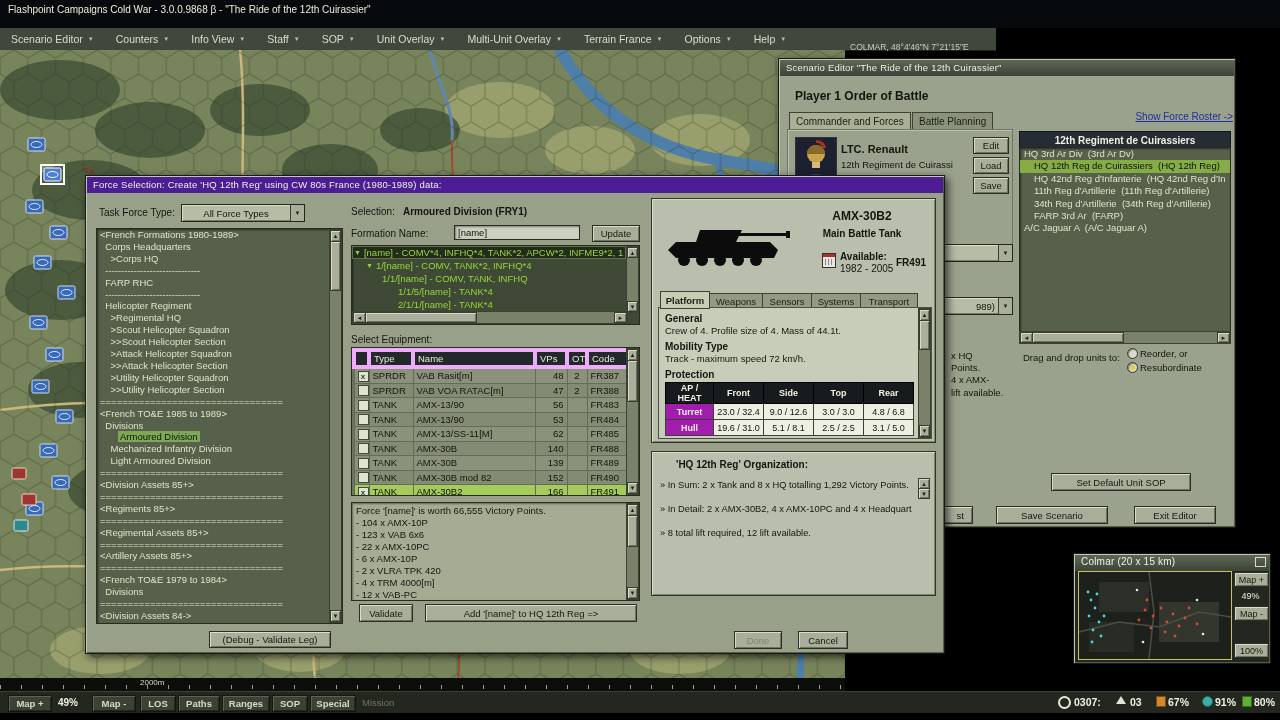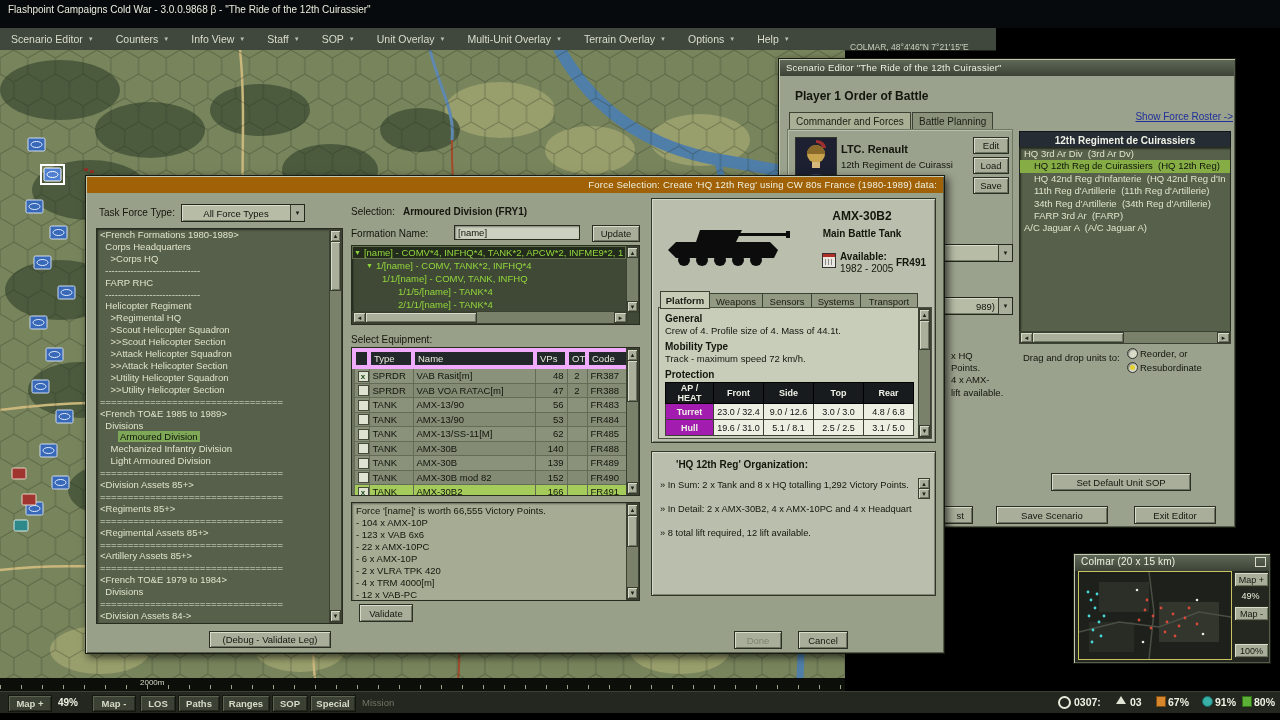--- a/index.html
+++ b/index.html
@@ -127,21 +127,21 @@
       </div>
     <div class="menu-item">
         <span>Unit Overlay</span>
         <span class="mcar">▼</span>
       </div>
     <div class="menu-item">
         <span>Multi-Unit Overlay</span>
         <span class="mcar">▼</span>
       </div>
     <div class="menu-item">
-        <span>Terrain Overlay</span>
+        <span>Terrain France</span>
         <span class="mcar">▼</span>
       </div>
     <div class="menu-item">
         <span>Options</span>
         <span class="mcar">▼</span>
       </div>
     <div class="menu-item">
         <span>Help</span>
         <span class="mcar">▼</span>
       </div>
@@ -365,21 +365,21 @@
 
     <div class="btn abs" style="left:272px;top:414px;width:138px;height:16px;">Set Default Unit SOP</div>
     <div class="btn abs" style="left:92px;top:447px;width:92px;height:16px;justify-content:flex-end;padding-right:8px;">
       <span>st</span>
     </div>
     <div class="btn abs" style="left:217px;top:447px;width:110px;height:16px;">Save Scenario</div>
     <div class="btn abs" style="left:355px;top:447px;width:80px;height:16px;">Exit Editor</div>
   </div>
 
   <div class="abs win" style="left:85px;top:175px;width:858px;height:477px;z-index:3;background:#99a08a;">
-    <div class="win-title" style="background:#a16207;text-align:right;">
+    <div class="win-title" style="background:#4c1d95;">
       <span>Force Selection: Create 'HQ 12th Reg' using CW 80s France (1980-1989) data:</span>
     </div>
 
     <span class="abs t" style="left:13px;top:31px;">Task Force Type:</span>
     <div class="combo abs" style="left:95px;top:28px;width:122px;height:16px;">
       <span class="cval">All Force Types</span>
       <span class="arr">▼</span>
     </div>
 
     <div class="abs listbox" style="left:10px;top:52px;width:245px;height:394px;">
@@ -578,20 +578,21 @@
 
       </div>
       <div class="abs sb" style="right:0;top:0;width:11px;height:95px;">
         <div class="sbb" style="left:0;top:0;width:9px;height:10px;">▲</div>
         <div class="sbb" style="left:0;top:11px;width:9px;height:30px;"></div>
         <div class="sbb" style="left:0;bottom:0;width:9px;height:10px;">▼</div>
       </div>
     </div>
 
     <div class="btn abs" style="left:273px;top:428px;width:52px;height:16px;">Validate</div>
+    <div class="btn abs" style="left:339px;top:428px;width:210px;height:16px;">Add '[name]' to HQ 12th Reg  =&gt;</div>
 
     <div class="abs panel-light" style="left:565px;top:22px;width:283px;height:243px;">
       <svg class="abs" style="left:10px;top:18px;" width="130" height="55" viewBox="0 0 130 55">
         <rect x="70" y="16" width="58" height="3" fill="#0c0c0c"></rect>
         <rect x="124" y="14" width="4" height="7" fill="#0c0c0c"></rect>
         <path d="M38 13 L80 13 L74 25 L34 25 Z" fill="#0c0c0c"></path>
         <path d="M14 25 L108 25 L116 33 L112 41 L14 41 L6 33 Z" fill="#0c0c0c"></path>
         <circle cx="22" cy="43" r="6" fill="#0c0c0c"></circle>
           <circle cx="40" cy="43" r="6" fill="#0c0c0c"></circle>
         <circle cx="58" cy="43" r="6" fill="#0c0c0c"></circle>

